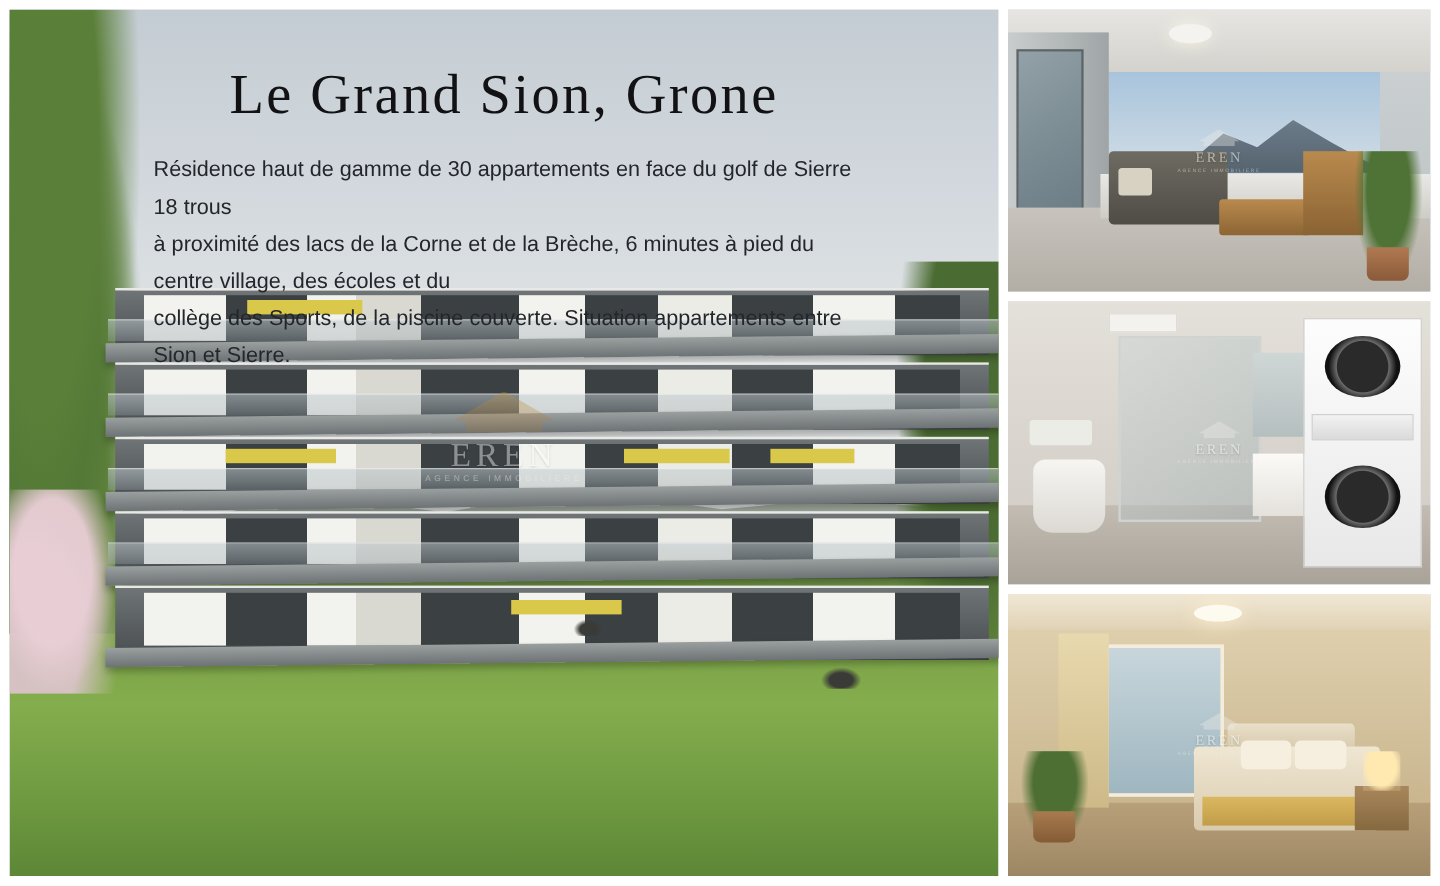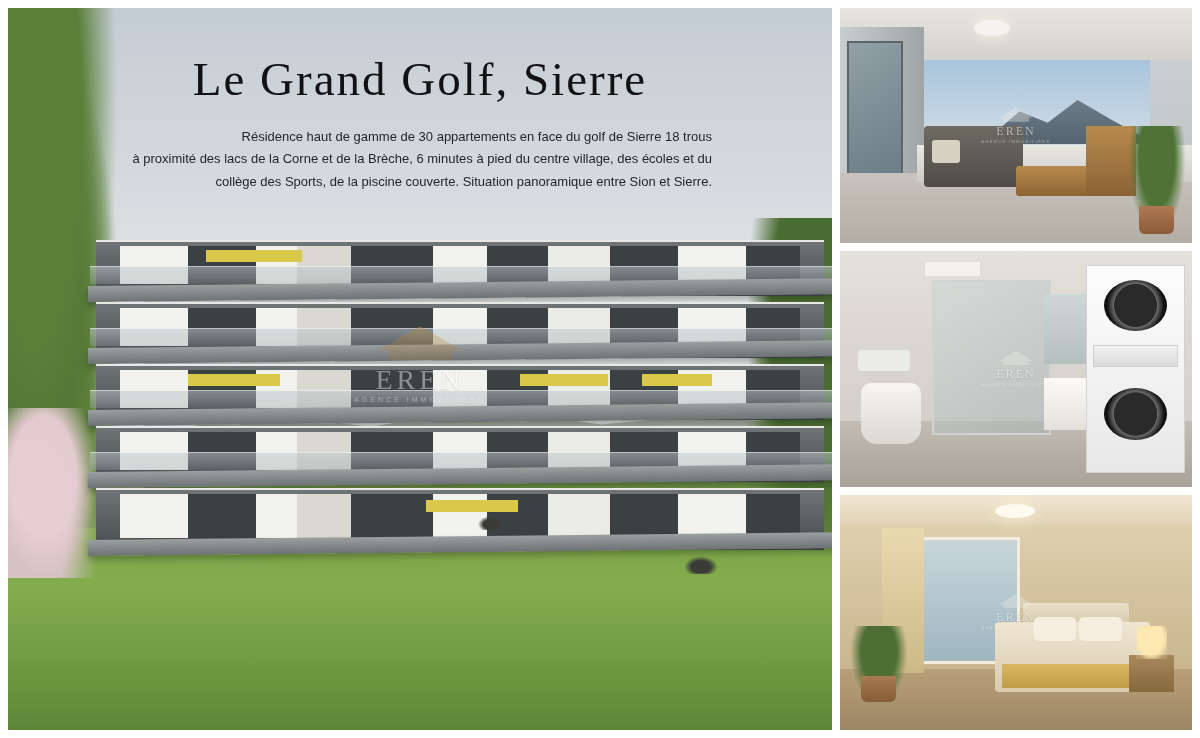--- a/index.html
+++ b/index.html
@@ -96,23 +96,23 @@
   .hero-title {
     position:absolute; left:0; right:0; top:44px;
     text-align:center;
     font-family: "Liberation Serif", serif;
     font-size: 47px;
     letter-spacing: 2px;
     color:#121214;
     font-weight:400;
   }
   .hero-sub {
-    position:absolute; left:120px; right:120px; top:118px;
-    text-align:right;
-    font-size: 13px;
+    position:absolute; left:120px; right:104px; top:118px;
+    text-align:left;
+    font-size: 18px;
     line-height: 1.72;
     color:#23262a;
   }
   .watermark {
     position:absolute; left:50%; top:318px; transform:translateX(-50%);
     text-align:center; opacity:.42; pointer-events:none;
   }
   .watermark .wm-roof {
     width:84px; height:34px; margin:0 auto 4px;
     background: linear-gradient(180deg, rgba(190,140,60,.85), rgba(170,120,50,.55));
@@ -289,26 +289,26 @@
       <div class="floor" style="top:248px; height:62px;">
         <div class="facade"></div>
         <div class="blind" style="left:330px; top:10px; width:92px;"></div>
         <div class="slab"></div>
       </div>
     </div>
 
     <div class="bird" style="left:470px; top:508px;"></div>
     <div class="bird" style="left:676px; top:548px; width:34px; height:18px;"></div>
 
-    <h1 class="hero-title">Le Grand Golf, Sierre</h1>
+    <h1 class="hero-title">Le Grand Sion, Grone</h1>
 
     <div class="hero-sub">
       <div>Résidence haut de gamme de 30 appartements en face du golf de Sierre 18 trous</div>
       <div>à proximité des lacs de la Corne et de la Brèche, 6 minutes à pied du centre village, des écoles et du</div>
-      <div>collège des Sports, de la piscine couverte. Situation panoramique entre Sion et Sierre.</div>
+      <div>collège des Sports, de la piscine couverte. Situation appartements entre Sion et Sierre.</div>
     </div>
 
     <div class="watermark">
       <div class="wm-roof"></div>
       <div class="wm-name">EREN</div>
       <div class="wm-tag">AGENCE IMMOBILIERE</div>
     </div>
   </section>
 
   <aside class="right-col">

